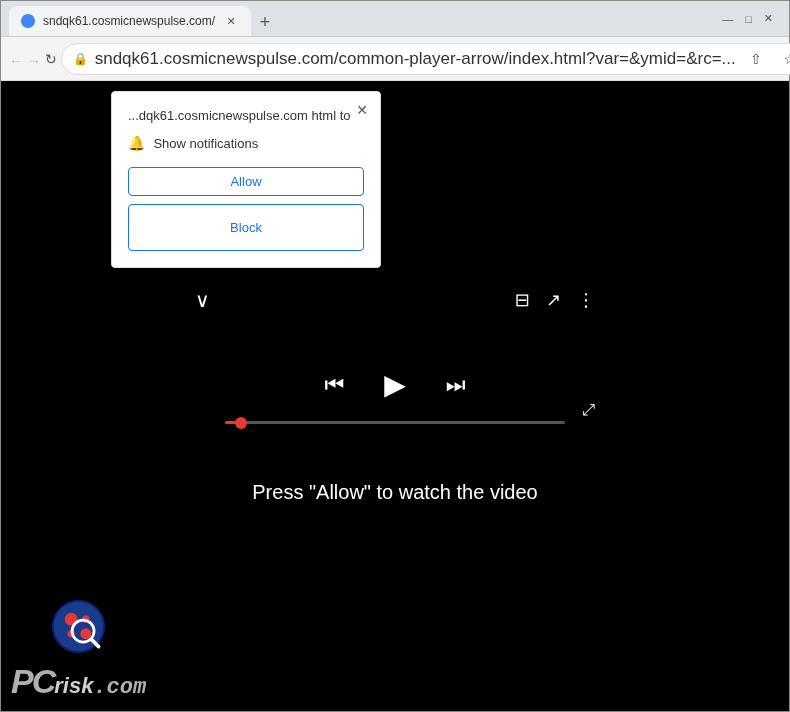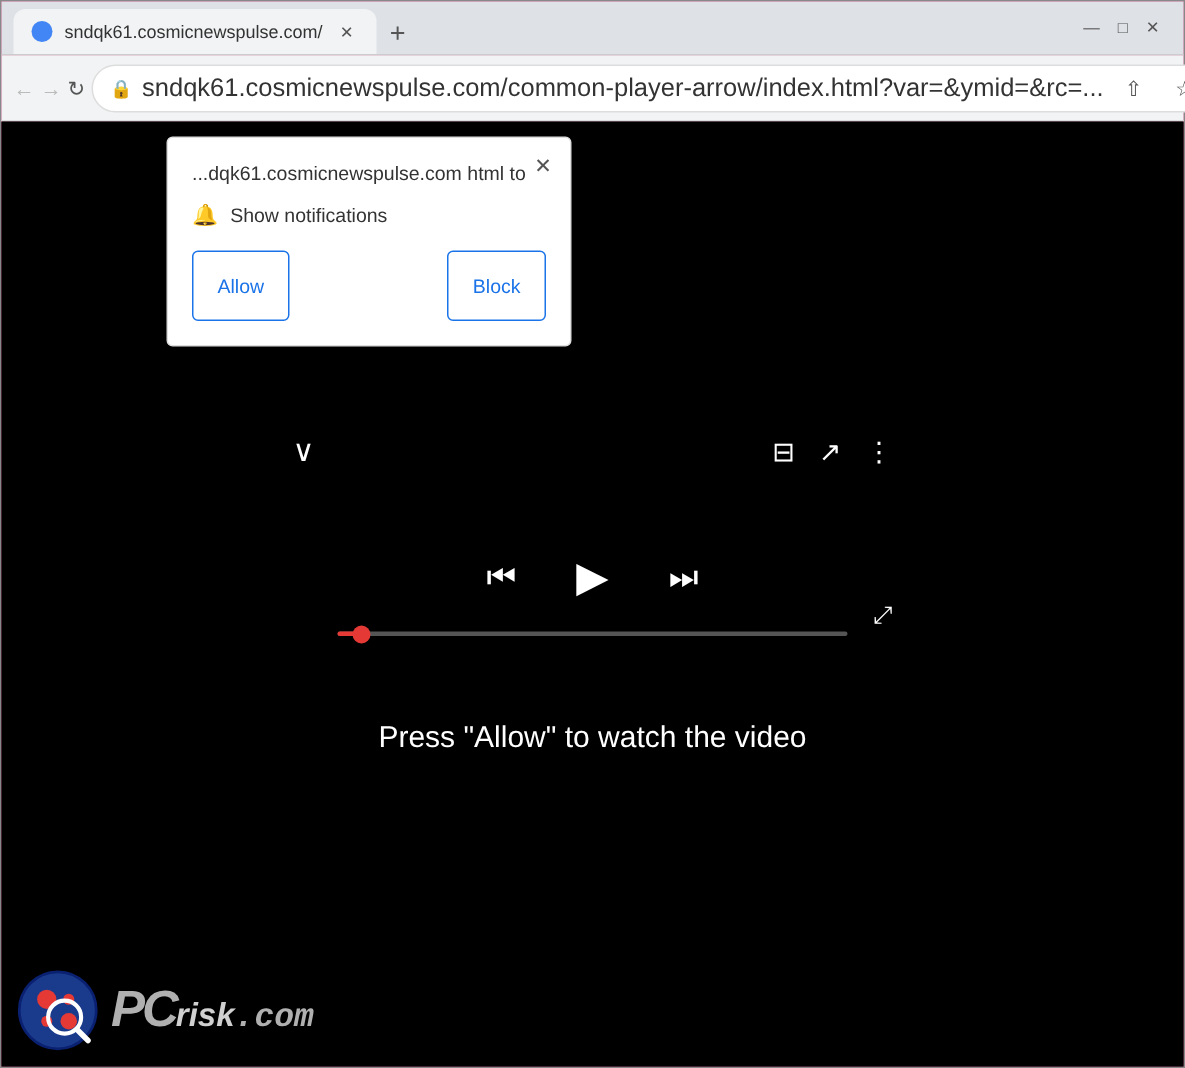--- a/index.html
+++ b/index.html
@@ -11,21 +11,21 @@
       background: #fff;
     }
 
     
     .browser-frame {
       width: 790px;
       height: 712px;
       display: flex;
       flex-direction: column;
       border: 1px solid #888;
-      background: #ec4899;
+      background: #b91c1c;
     }
 
     
     .title-bar {
       height: 36px;
       background: #dee1e6;
       display: flex;
       align-items: center;
       padding: 0 8px;
       gap: 4px;
@@ -194,22 +194,23 @@
       display: flex;
       align-items: center;
       gap: 8px;
       font-size: 13px;
       color: #333;
       margin-bottom: 16px;
     }
     .bell-icon { color: #555; font-size: 14px; }
     .popup-buttons {
       display: flex;
-      justify-content: space-between;
+      justify-content: center;
       gap: 8px;
+      flex-direction: column;
     }
     .btn-allow {
       padding: 6px 16px;
       background: transparent;
       border: 1px solid #1a73e8;
       border-radius: 4px;
       color: #1a73e8;
       font-size: 13px;
       cursor: pointer;
     }
@@ -331,20 +332,21 @@
 
     
     .watermark {
       position: absolute;
       bottom: 10px;
       left: 10px;
       display: flex;
       align-items: center;
       gap: 8px;
       z-index: 50;
+      flex-direction: column;
     }
     .watermark-logo {
       width: 55px;
       height: 55px;
     }
   </style>
 </head>
 <body>
 
 <div class="browser-frame">

